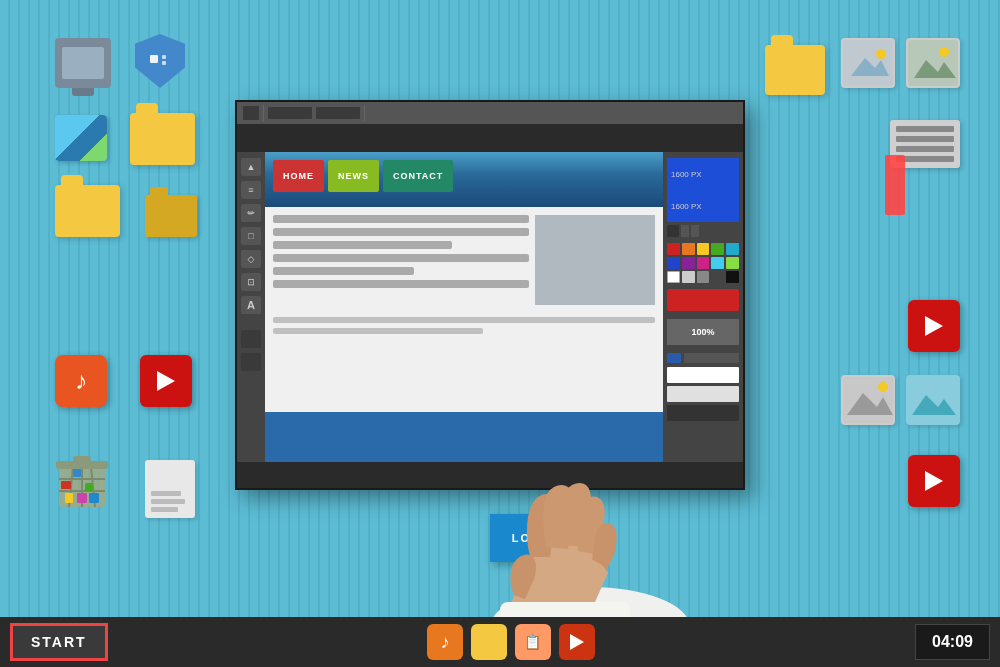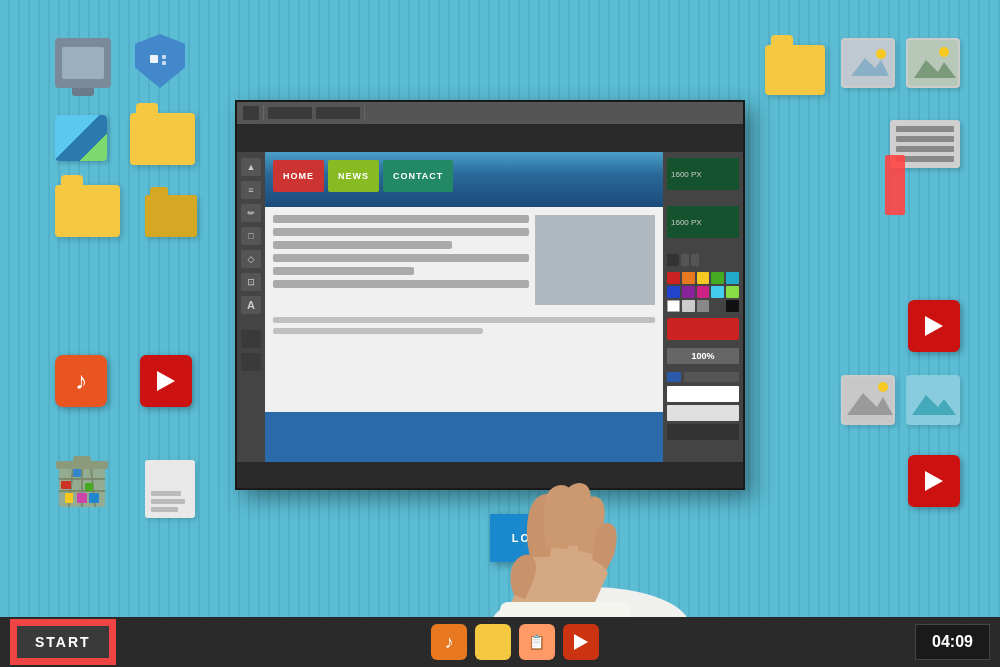--- a/index.html
+++ b/index.html
@@ -39,21 +39,21 @@
       padding: 0 10px;
       z-index: 100;
     }
     .taskbar-start {
       background: #3a3a3a;
       color: #fff;
       font-weight: bold;
       font-size: 14px;
       letter-spacing: 2px;
       padding: 8px 18px;
-      border: 7px solid #ef4444;
+      border: 3px solid #ef4444;
     }
     .taskbar-icons {
       display: flex;
       gap: 8px;
       align-items: center;
     }
     .taskbar-icon {
       width: 36px;
       height: 36px;
       border-radius: 4px;
@@ -127,25 +127,25 @@
     
     .right-panel {
       position: absolute;
       right: 0;
       top: 50px;
       width: 80px;
       height: 310px;
       background: #444;
       padding: 6px 4px;
     }
-    .right-field { background: #14532d; height: 18px; margin-bottom: 16px; display: flex; align-items: center; padding: 16px 4px; }
+    .right-field { background: #1d4ed8; height: 18px; margin-bottom: 0; display: flex; align-items: center; padding: 16px 4px; }
     .right-field-label { color: #ccc; font-size: 8px; }
     .color-grid { display: grid; grid-template-columns: repeat(5, 1fr); gap: 2px; margin: 6px 0; }
     .color-cell { height: 12px; border-radius: 1px; }
-    .zoom-field { background: #666; height: 16px; display: flex; align-items: center; justify-content: center; margin-top: 8px; }
+    .zoom-field { background: #666; height: 26px; display: flex; align-items: center; justify-content: center; margin-top: 8px; }
     .zoom-text { color: #fff; font-size: 9px; font-weight: bold; }
     .layers-area { margin-top: 8px; }
 
     
     .canvas-area {
       position: absolute;
       left: 28px;
       top: 50px;
       right: 80px;
       height: 310px;

